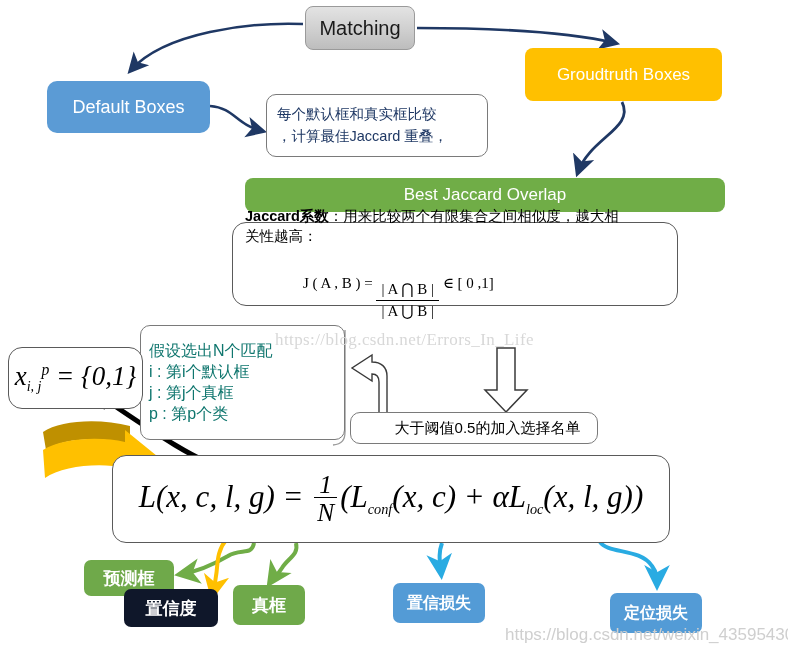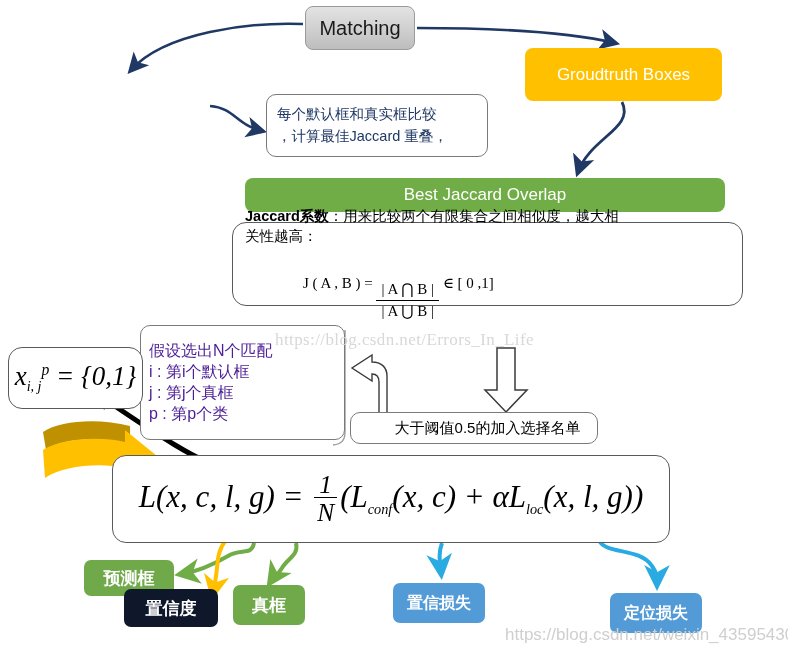--- a/index.html
+++ b/index.html
@@ -21,24 +21,24 @@
   .box-orangelabel{background:#0f172a;color:#ffffff;border-radius:7px;font-weight:bold;}
   .box-bluelabel{background:#539BD6;color:#ffffff;border-radius:7px;font-weight:bold;}
 
   #n-matching{left:305px;top:6px;width:110px;height:44px;font-size:20px;}
   #n-default{left:47px;top:81px;width:163px;height:52px;font-size:18px;}
   #n-gt{left:525px;top:48px;width:197px;height:53px;font-size:17px;}
   #n-note1{left:266px;top:94px;width:222px;height:63px;font-size:14.5px;color:#1F3864;
            padding:20px 10px;line-height:1.45;justify-content:flex-start;text-align:left;}
   #n-note1 .inner{display:block;}
   #n-bjo{left:245px;top:178px;width:480px;height:34px;font-size:17px;}
-  #n-jaccard{left:232px;top:222px;width:511px;height:84px;padding:1px 12px;
+  #n-jaccard{left:232px;top:222px;width:446px;height:84px;padding:1px 12px;
              justify-content:flex-start;text-align:left;}
   #n-assume{left:140px;top:325px;width:205px;height:115px;font-size:16px;
-            padding:3px 8px;justify-content:flex-start;text-align:left;color:#4c1d95;}
+            padding:3px 8px;justify-content:flex-start;text-align:left;color:#0f766e;}
   #n-xij{left:8px;top:347px;width:135px;height:62px;}
   #n-thresh{left:350px;top:412px;width:248px;height:32px;font-size:15px;color:#000;}
   #n-loss{left:112px;top:455px;width:558px;height:88px;}
   #n-pred{left:84px;top:560px;width:90px;height:36px;font-size:17px;}
   #n-conf{left:124px;top:589px;width:94px;height:38px;font-size:17px;}
   #n-truth{left:233px;top:585px;width:72px;height:40px;font-size:17px;}
   #n-confloss{left:393px;top:583px;width:92px;height:40px;font-size:16px;}
   #n-locloss{left:610px;top:593px;width:92px;height:40px;font-size:16px;}
 
   .jac-text{font-size:14.5px;color:#000;line-height:1.4;}
@@ -120,20 +120,21 @@
 
     <path d="M226,540 C216,552 218,566 216,576 C215,584 214,588 213,593" fill="none" stroke="#FFC000" stroke-width="4" marker-end="url(#yellowHead)"></path>
 
     <path d="M442,543 C438,554 440,562 441,572" fill="none" stroke="#29ABE2" stroke-width="4" marker-end="url(#cyanHead)"></path>
 
     <path d="M600,542 C608,554 640,548 652,566 C657,573 657,578 657,583" fill="none" stroke="#29ABE2" stroke-width="4" marker-end="url(#cyanHead)"></path>
   </svg>
 
   <div id="n-matching" class="node box-gray">Matching</div>
 
+  <div id="n-default" class="node box-blue">Default Boxes</div>
 
   <div id="n-gt" class="node box-amber">Groudtruth Boxes</div>
 
   <div id="n-note1" class="node box-white-thin">
     <span class="inner">
       <span>每个默认框和真实框比较</span><br>
       <span>，计算最佳Jaccard 重叠，</span>
     </span>
   </div>
 

